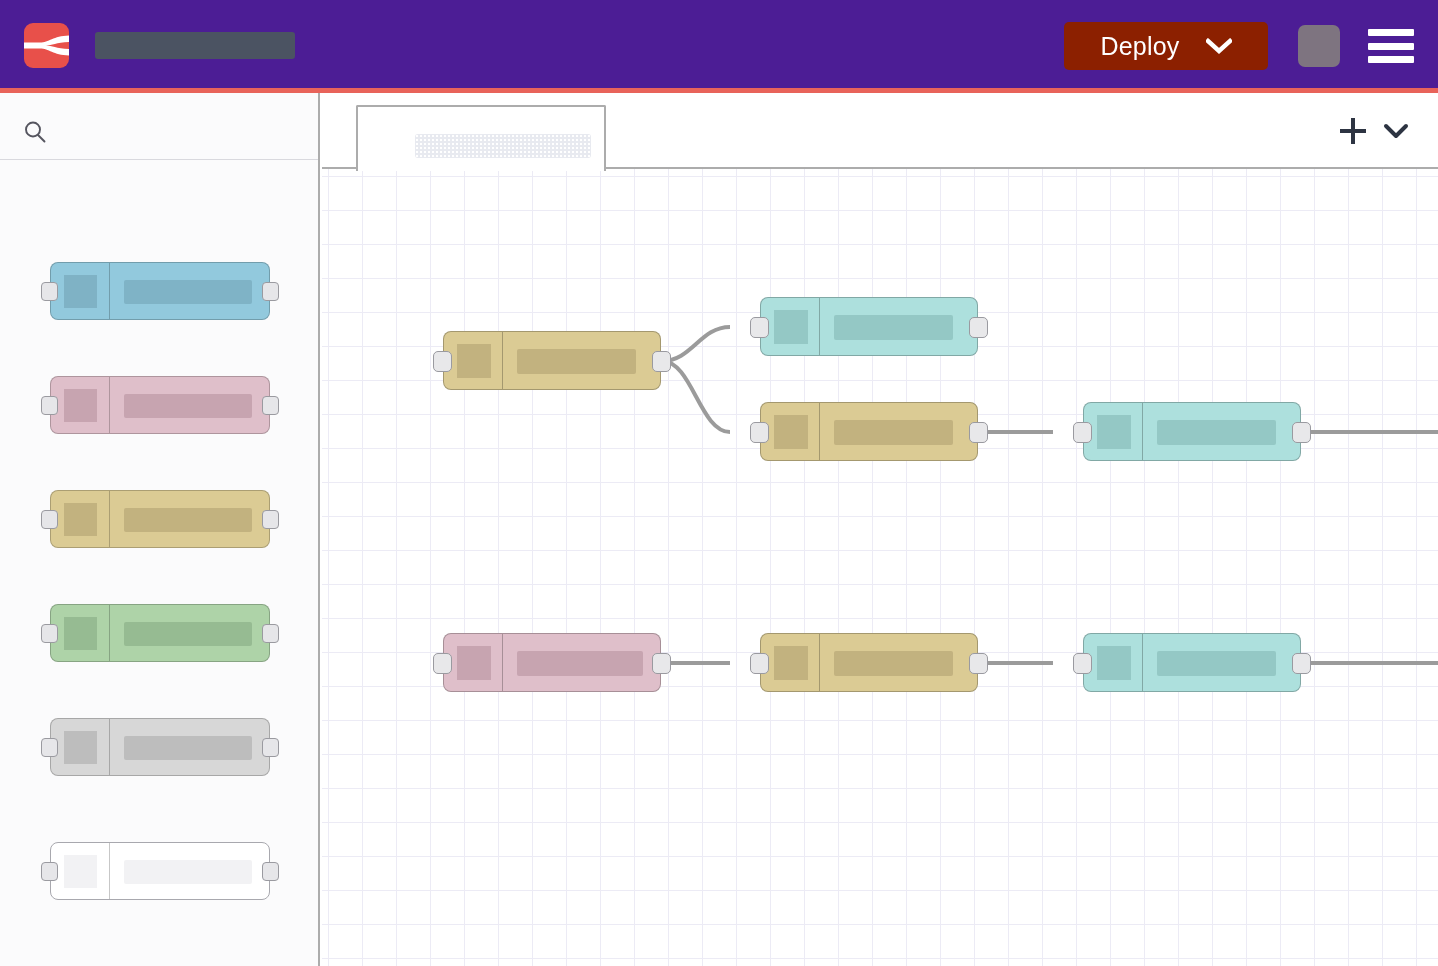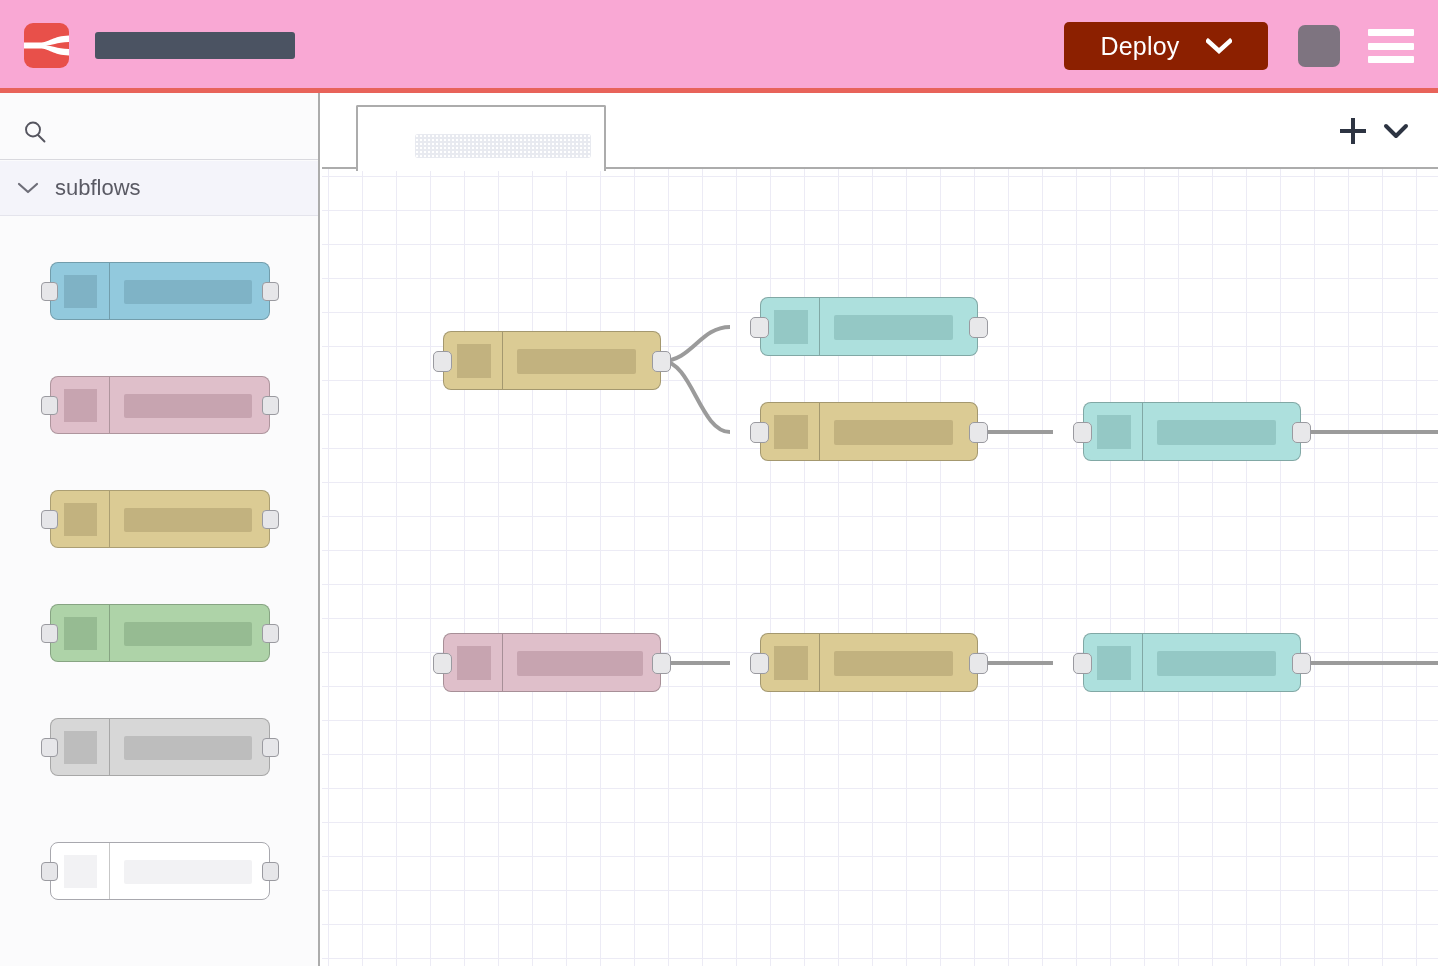--- a/index.html
+++ b/index.html
@@ -8,21 +8,21 @@
     overflow: hidden;
     font-family: "Liberation Sans", sans-serif;
     background: #ffffff;
   }
   #app { position: relative; width: 1438px; height: 966px; }
 
   
   #header {
     position: absolute; left: 0; top: 0;
     width: 1438px; height: 88px;
-    background: #f9a8d4;
+    background: #4c1d95;
     display: flex; align-items: center;
   }
   #header-accent {
     position: absolute; left: 0; top: 88px;
     width: 1438px; height: 5px;
     background: #e8635a;
   }
   #logo {
     position: absolute; left: 24px; top: 23px;
     width: 45px; height: 45px;
@@ -246,26 +246,20 @@
       <span></span>
       <span></span>
       <span></span>
     </div>
   </div>
   <div id="header-accent"></div>
 
   <div id="palette">
     <div id="palette-search"></div>
 
-    <div id="palette-category">
-      <svg id="category-chevron" width="22" height="14" viewBox="0 0 22 14">
-        <path d="M2 3 L11 11 L20 3" stroke="#6e6e78" stroke-width="2.2" fill="none" stroke-linecap="round" stroke-linejoin="round"></path>
-      </svg>
-      <span id="category-label">subflows</span>
-    </div>
 
     <div id="palette-nodes">
         <div class="palette-node" style="top: 169px;">
           <div class="pn-body" style="background:#92c9dd"></div>
           <div class="pn-divider"></div>
           <div class="pn-icon-redact" style="background:#7fb2c5"></div>
           <div class="pn-label-redact" style="background:#7fb3c6"></div>
           <div class="pn-port-in"></div>
           <div class="pn-port-out"></div>
         </div>

